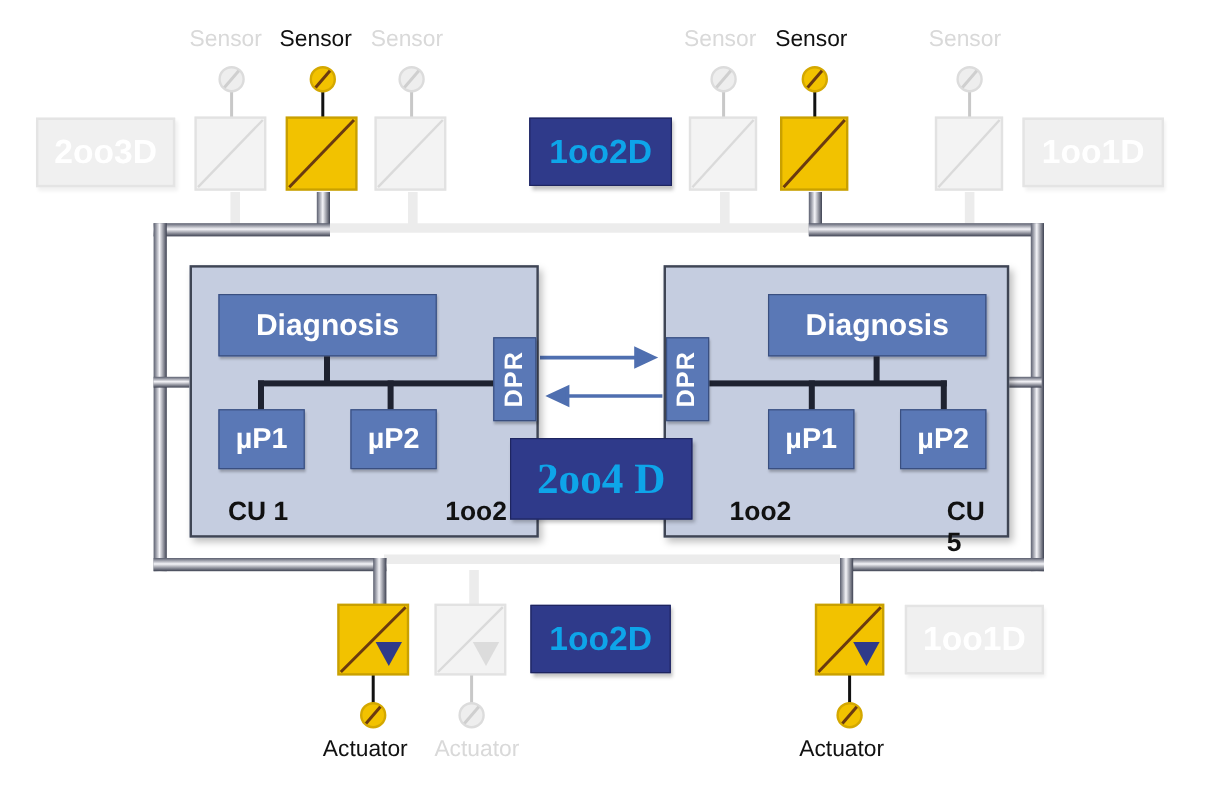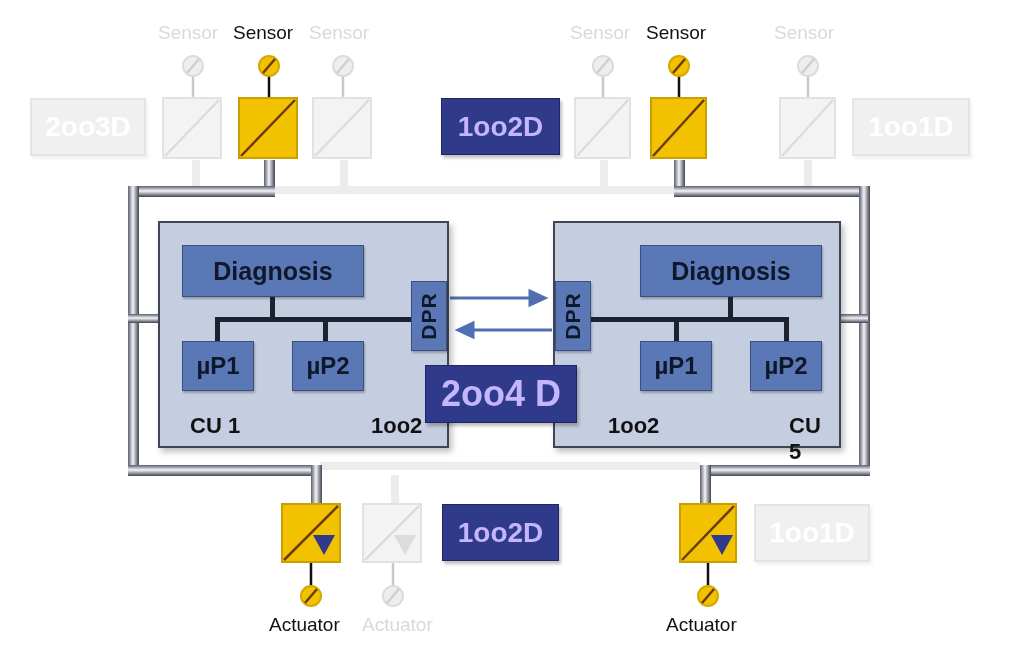--- a/index.html
+++ b/index.html
@@ -3,26 +3,26 @@
 <meta charset="utf-8">
 <style>
   html, body { margin:0; padding:0; background:#ffffff; }
   body { width:1018px; height:668px; position:relative; overflow:hidden;
          font-family:"Liberation Sans", sans-serif; }
   .abs { position:absolute; }
   .lbl { position:absolute; font-weight:normal; font-size:19px; white-space:nowrap; }
   .lbl.active { color:#111111; }
   .lbl.faded { color:#d9d9d9; }
   .mode { position:absolute; display:flex; align-items:center; justify-content:center;
-          font-weight:bold; color:#c4b5fd; box-sizing:border-box; }
+          font-weight:bold; color:#0ea5e9; box-sizing:border-box; }
   .mode.active { background:#2f3a8a; border:1px solid #1e2560; box-shadow:2px 3px 3px rgba(0,0,0,0.25); }
   .mode.faded { background:#f0f0f0; border:2px solid #e4e4e4; color:#ffffff; box-shadow:2px 3px 3px rgba(0,0,0,0.06); }
   .cu { position:absolute; background:#c5cde0; border:2px solid #3f4554;
         box-shadow:3px 4px 6px rgba(0,0,0,0.25); box-sizing:border-box; }
-  .blk { position:absolute; background:#5a78b6; border:1px solid #3a4f80; color:#0f172a;
+  .blk { position:absolute; background:#5a78b6; border:1px solid #3a4f80; color:#ffffff;
          font-weight:bold; display:flex; align-items:center; justify-content:center;
          box-shadow:1px 2px 2px rgba(0,0,0,0.25); box-sizing:border-box; }
   .dpr span { transform:rotate(-90deg); display:inline-block; font-size:21px; letter-spacing:1px; }
   .cu-label { position:absolute; font-weight:bold; font-size:22px; color:#111;margin-left:18px; }
   svg { position:absolute; left:0; top:0; }
 </style>
 </head>
 <body>
 
 <svg width="1018" height="668">
@@ -208,20 +208,20 @@
   <div class="abs" style="left:229px;top:94px;width:5px;height:26px;background:#1e2230;"></div>
   <div class="blk" style="left:85px;top:118px;width:72px;height:50px;font-size:24px;">µP1</div>
   <div class="blk" style="left:195px;top:118px;width:72px;height:50px;font-size:24px;">µP2</div>
   <div class="blk dpr" style="left:0px;top:58px;width:36px;height:70px;">
       <span>DPR</span>
     </div>
   <div class="cu-label" style="left:35px;top:190px;">1oo2</div>
   <div class="cu-label" style="left:216px;top:190px;">CU 5</div>
 </div>
 
-<div class="mode active" style="left:425px;top:365px;width:152px;height:58px;font-size:36px;">2oo4 D</div>
+<div class="mode active" style="left:425px;top:365px;width:152px;height:68px;font-size:36px;font-family:Liberation Serif, serif;">2oo4 D</div>
 
 <div class="mode active" style="left:442px;top:504px;width:117px;height:57px;font-size:28px;">1oo2D</div>
 <div class="mode faded" style="left:754px;top:504px;width:116px;height:58px;font-size:28px;">1oo1D</div>
 
 <div class="lbl active" style="left:269px;top:614px;">Actuator</div>
 <div class="lbl faded" style="left:362px;top:614px;">Actuator</div>
 <div class="lbl active" style="left:666px;top:614px;">Actuator</div>
 
 </body></html>

